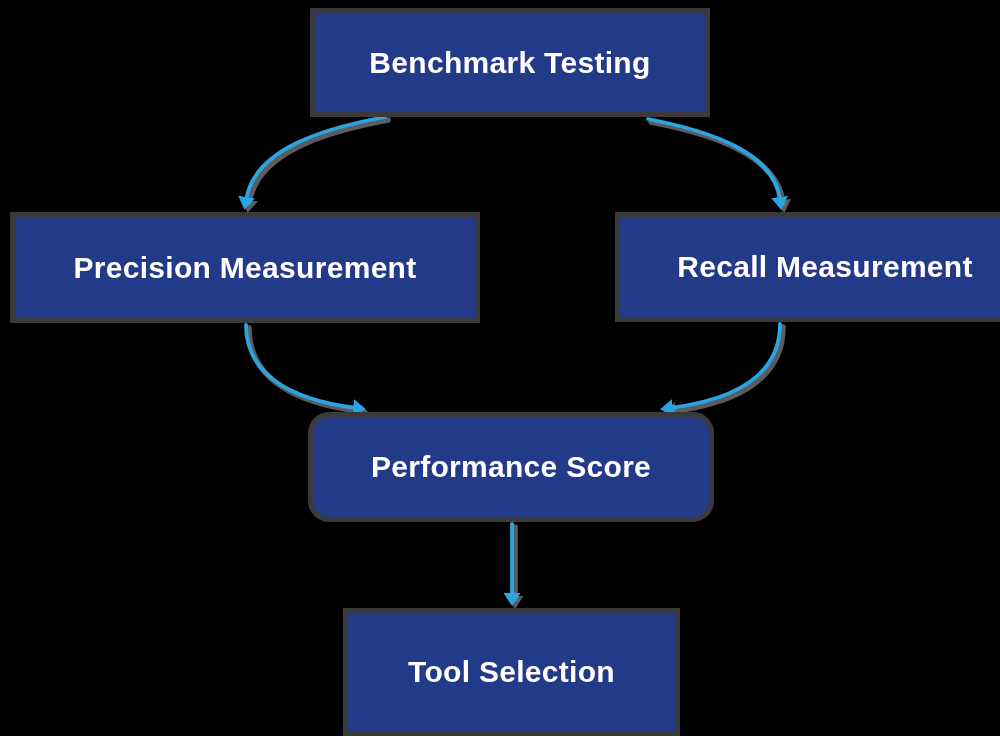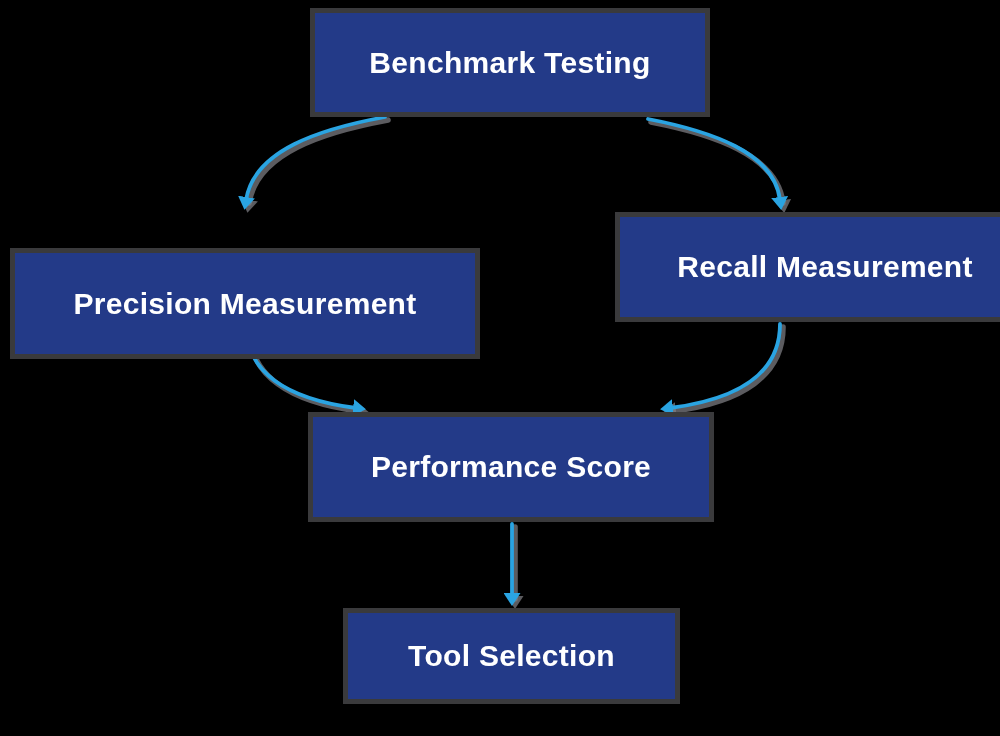--- a/index.html
+++ b/index.html
@@ -35,24 +35,24 @@
     z-index: 2;
   }
   .node-label {
     color: var(--node-text, #ffffff);
     font-size: 30px;
     font-weight: 600;
     letter-spacing: 0.3px;
     white-space: nowrap;
   }
   .n-benchmark   { left: 310px; top: 8px;   width: 400px; height: 109px; }
-  .n-precision   { left: 10px;  top: 212px; width: 470px; height: 111px; margin-top: 36px; }
+  .n-precision   { left: 10px;  top: 212px; width: 470px; height: 111px; }
   .n-recall      { left: 572px; top: 212px; width: 420px; height: 110px; margin-left: 43px; }
-  .n-performance { left: 308px; top: 412px; width: 406px; height: 110px; }
-  .n-tool        { left: 343px; top: 608px; width: 337px; height: 96px; }
+  .n-performance { left: 308px; top: 412px; width: 406px; height: 110px; border-radius: 21px; }
+  .n-tool        { left: 343px; top: 608px; width: 337px; height: 128px; }
 
   .edge {
     fill: none;
     stroke: var(--edge, #2aa4e2);
     stroke-width: 3.8;
     stroke-linecap: round;
   }
   .eshadow {
     fill: none;
     stroke: rgba(128, 128, 133, 0.72);

